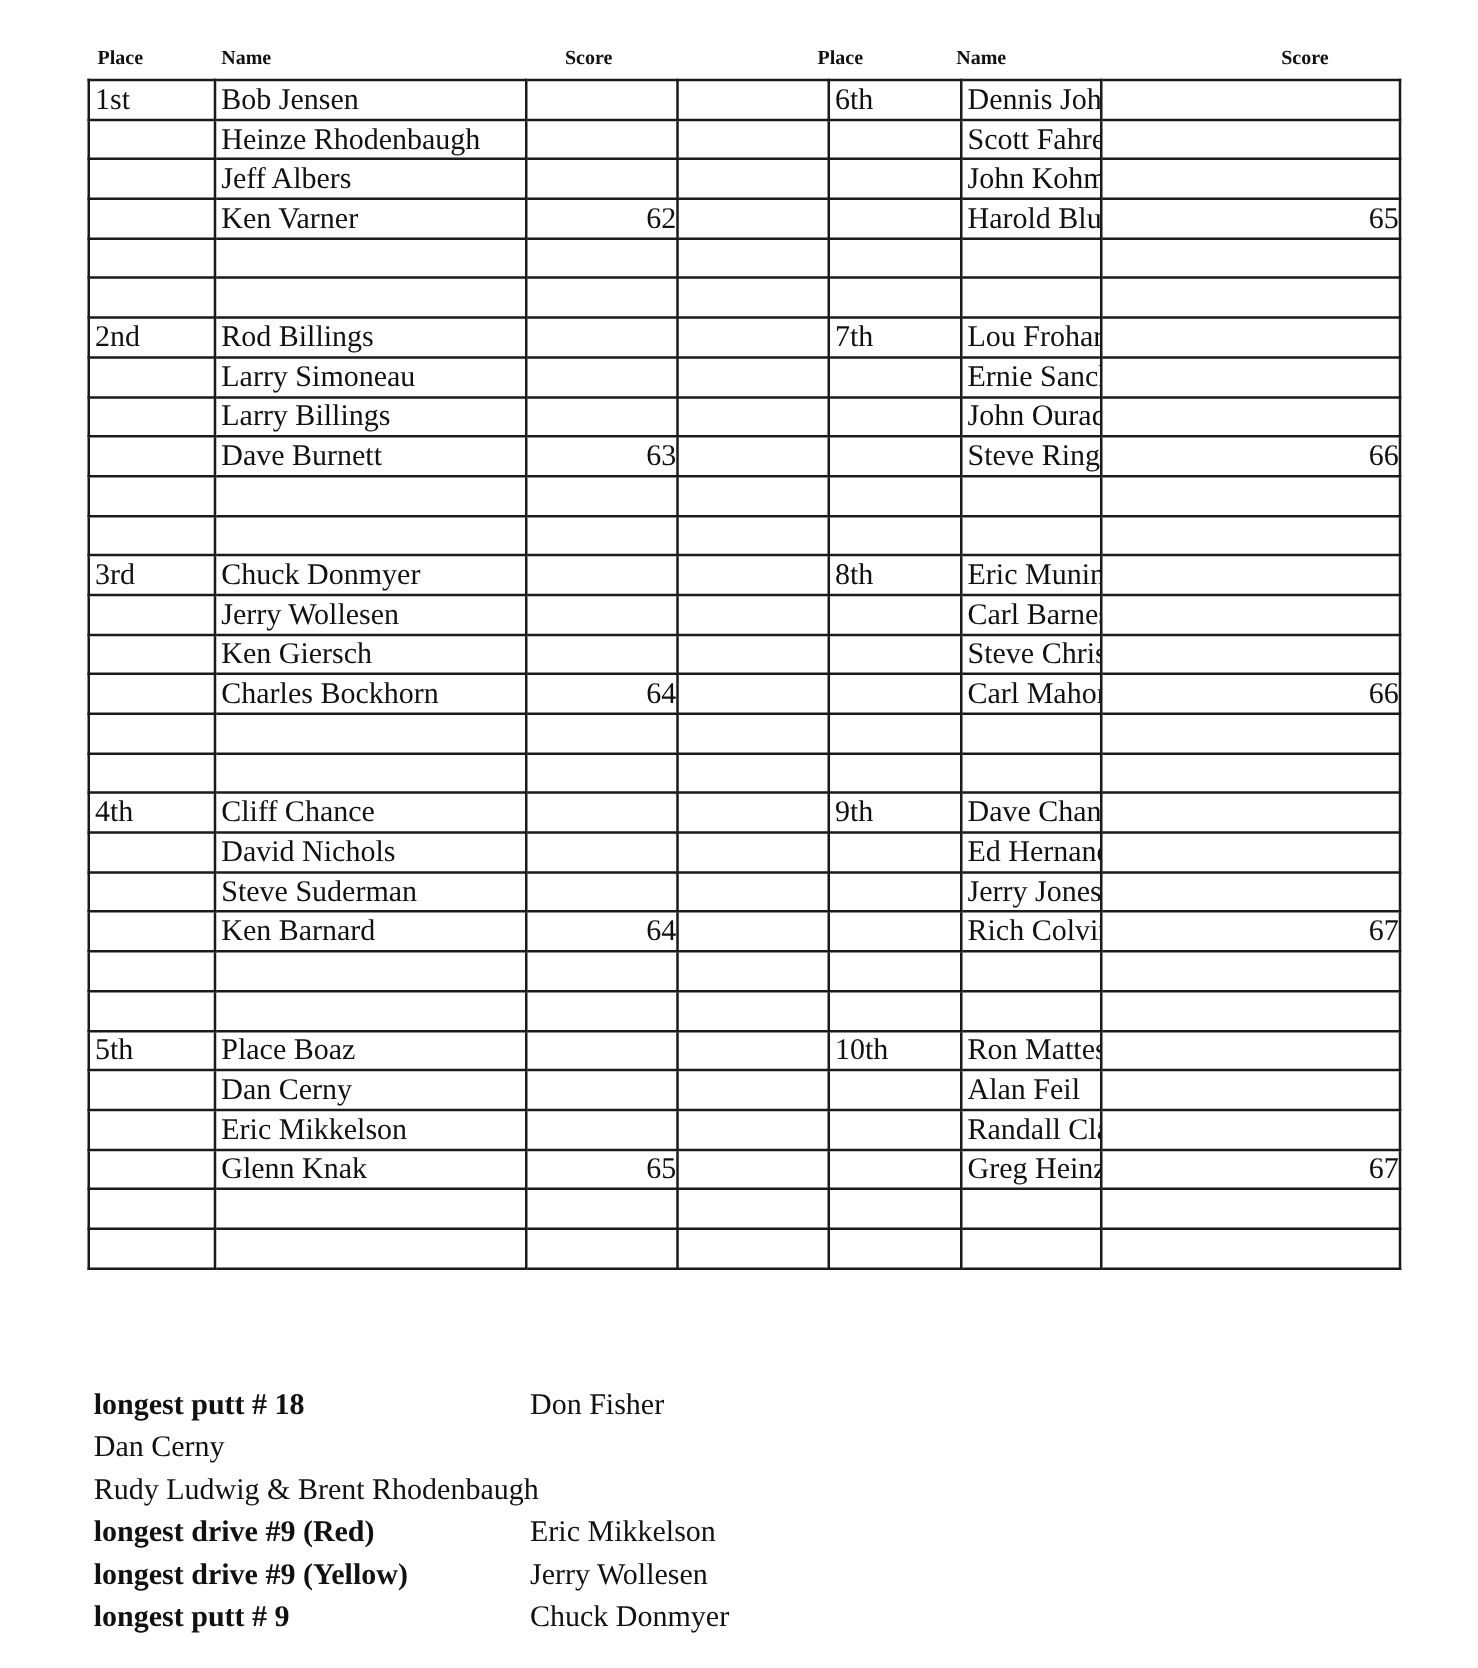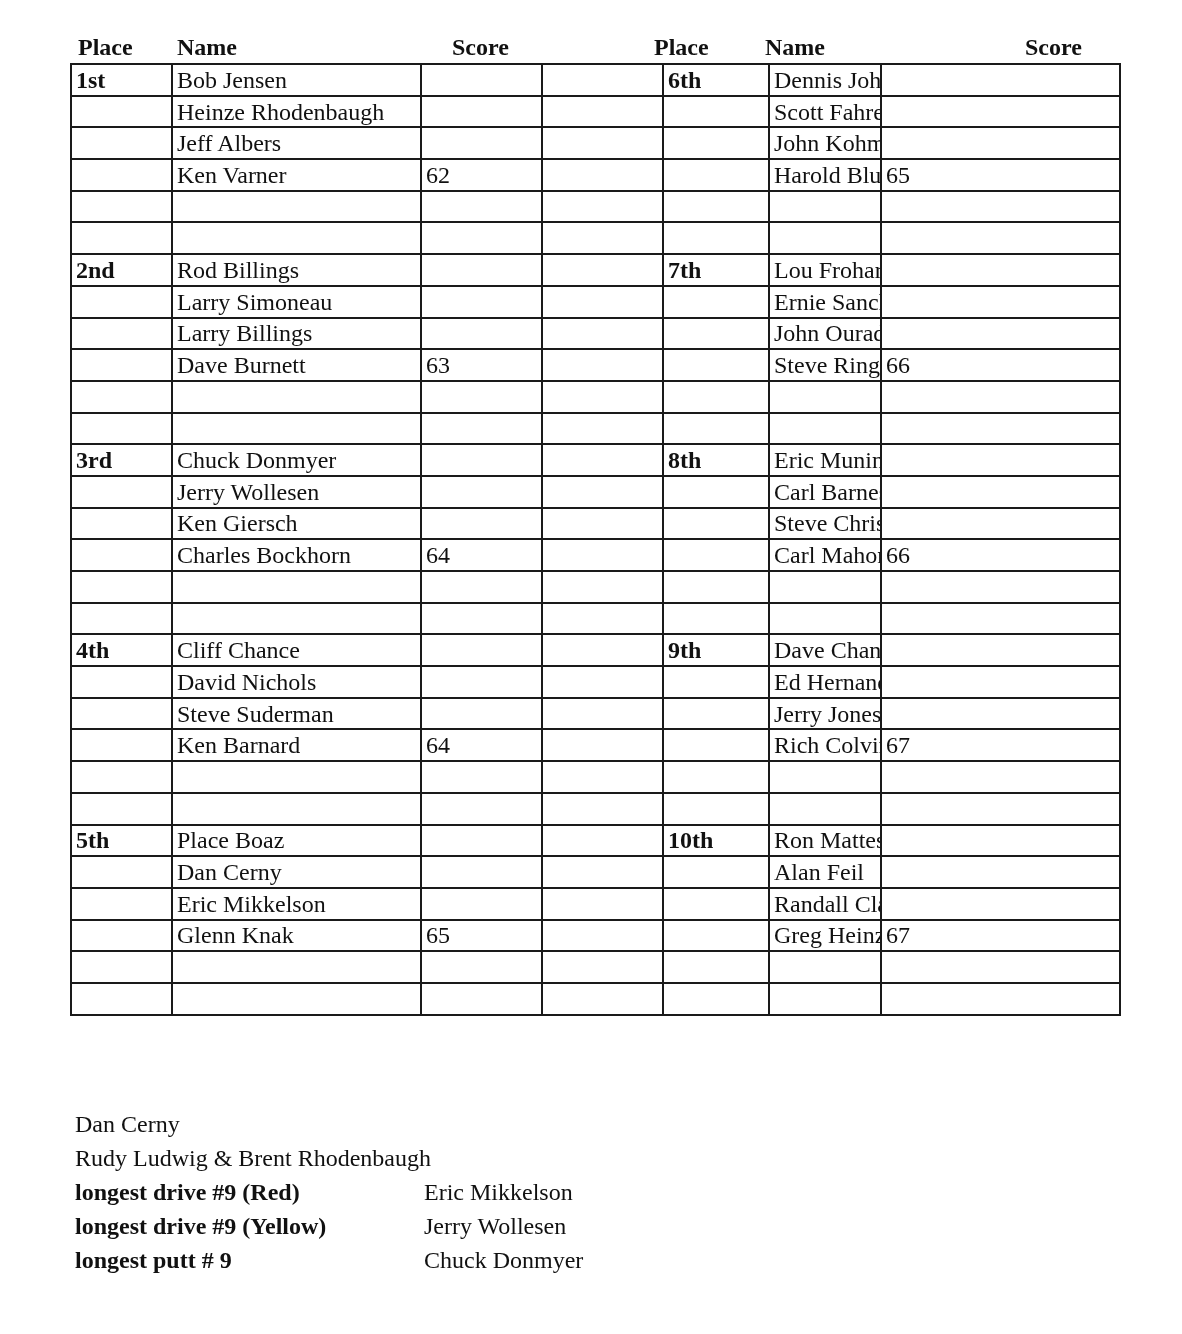--- a/index.html
+++ b/index.html
@@ -1,34 +1,34 @@
 <!DOCTYPE html>
 <html><head>
 <meta charset="utf-8">
 <style>
   html, body { margin: 0; padding: 0; background: #ffffff; }
   body {
     width: 1182px; height: 1334px; position: relative; overflow: hidden;
     font-family: "Liberation Serif", "DejaVu Serif", serif; color: #111;
   }
-  .hdr { position: absolute; top: 32px; font-weight: bold; font-size: 24px; line-height: 30px; }
+  .hdr { position: absolute; top: 32px; font-weight: bold; font-size: 16px; line-height: 30px; }
   table.grid {
     position: absolute; left: 70px; top: 63px;
     border-collapse: collapse; table-layout: fixed;
     width: 1040px;
   }
   table.grid td {
     border: 2px solid #1a1a1a;
     height: 29.7px; padding: 0 0 0 4px;
     font-size: 24px; line-height: 28px;
     white-space: nowrap; overflow: hidden;
     vertical-align: middle;
   }
-  td.place { font-weight: bold; }
-  td.score { text-align: left; padding-left: 0; }
+  td.place { font-weight: normal; }
+  td.score { text-align: right; padding-left: 0; }
   .c1 { width: 101px; } .c2 { width: 249px; } .c3 { width: 121px; } .c4 { width: 121px; }
   .c5 { width: 106px; } .c6 { width: 112px; } .c7 { width: 239px; } .c8 { width: 112px; }
   .awards { position: absolute; left: 75px; top: 1107px; font-size: 24px; line-height: 34px; }
   .award-row { display: flex; }
   .award-label { width: 349px; font-weight: bold; }
   .award-winner { }
 </style>
 </head>
 <body>
 
@@ -319,20 +319,24 @@
         <td></td>
         <td class="place"></td>
         <td class="name"></td>
         <td class="score"></td>
       </tr>
     </tbody>
 </table>
 
 <div class="awards" id="awards">
     <div class="award-row">
+      <div class="award-label">longest putt # 18</div>
+      <div class="award-winner">Don Fisher</div>
+    </div>
+    <div class="award-row">
       <div class="award-winner">Dan Cerny</div>
     </div>
     <div class="award-row">
       <div class="award-winner">Rudy Ludwig &amp; Brent Rhodenbaugh</div>
     </div>
     <div class="award-row">
       <div class="award-label">longest drive #9 (Red)</div>
       <div class="award-winner">Eric Mikkelson</div>
     </div>
     <div class="award-row">

